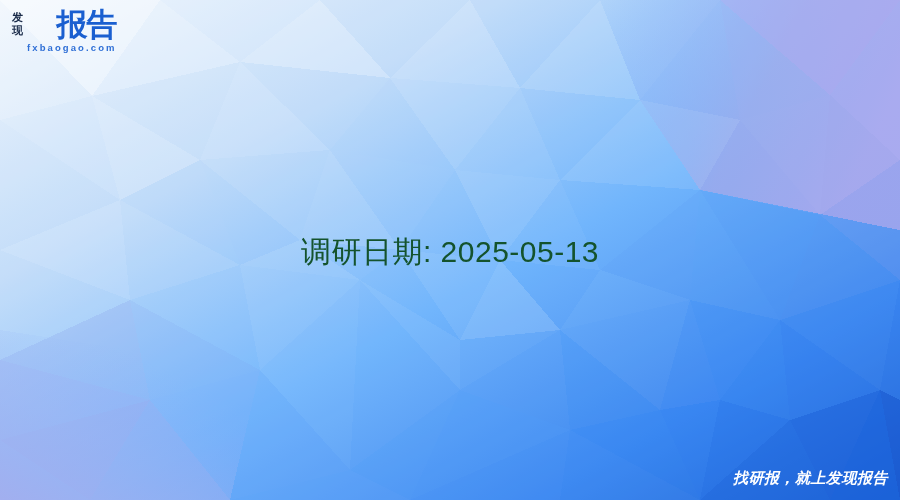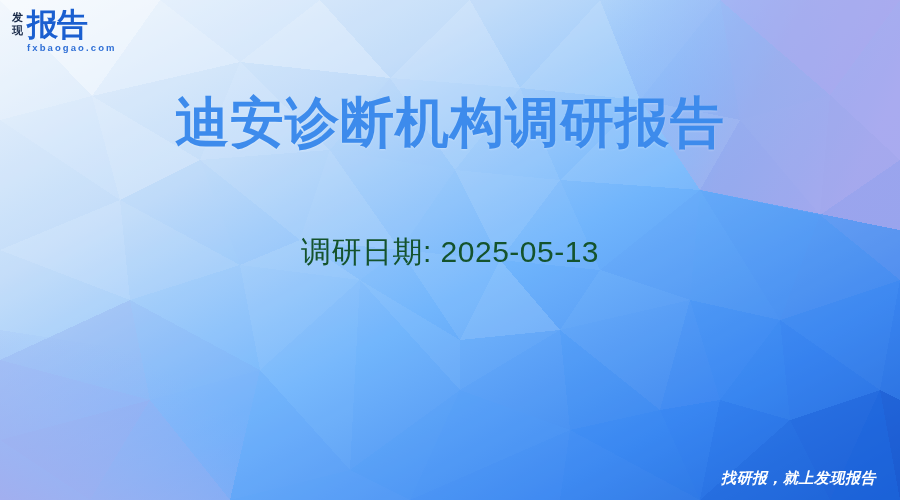--- a/index.html
+++ b/index.html
@@ -55,20 +55,21 @@
   #logo-main-wrap {
     display: flex;
     flex-direction: column;
   }
   #logo-main {
     font-size: 31px;
     line-height: 31px;
     font-weight: 900;
     color: #1a5fd0;
     letter-spacing: -1px;
+    text-align: right;
   }
   #logo-domain {
     margin-top: 2px;
     font-size: 9.5px;
     line-height: 11px;
     font-weight: 700;
     color: #2f6fd6;
     letter-spacing: 2.1px;
   }
 
@@ -99,21 +100,21 @@
     line-height: 40px;
     font-weight: 400;
     color: #14532d;
     letter-spacing: 0.5px;
     user-select: none;
   }
 
   
   #tagline {
     position: absolute;
-    right: 24px;
+    right: 12px;
     bottom: 12px;
     font-size: 15px;
     line-height: 20px;
     font-weight: 700;
     font-style: italic;
     color: #ffffff;
     letter-spacing: 0.5px;
     user-select: none;
   }
 </style>
@@ -248,19 +249,18 @@
     <div id="logo-stack">
       <span>发</span>
       <span>现</span>
     </div>
     <div id="logo-main-wrap">
       <div id="logo-main">报告</div>
       <div id="logo-domain">fxbaogao.com</div>
     </div>
   </div>
 
-  <div id="title">迪安诊断机构调研报告</div>
 
   <div id="subtitle">调研日期: 2025-05-13</div>
 
   <div id="tagline">找研报，就上发现报告</div>
 
 </div>
 
 </body></html>

